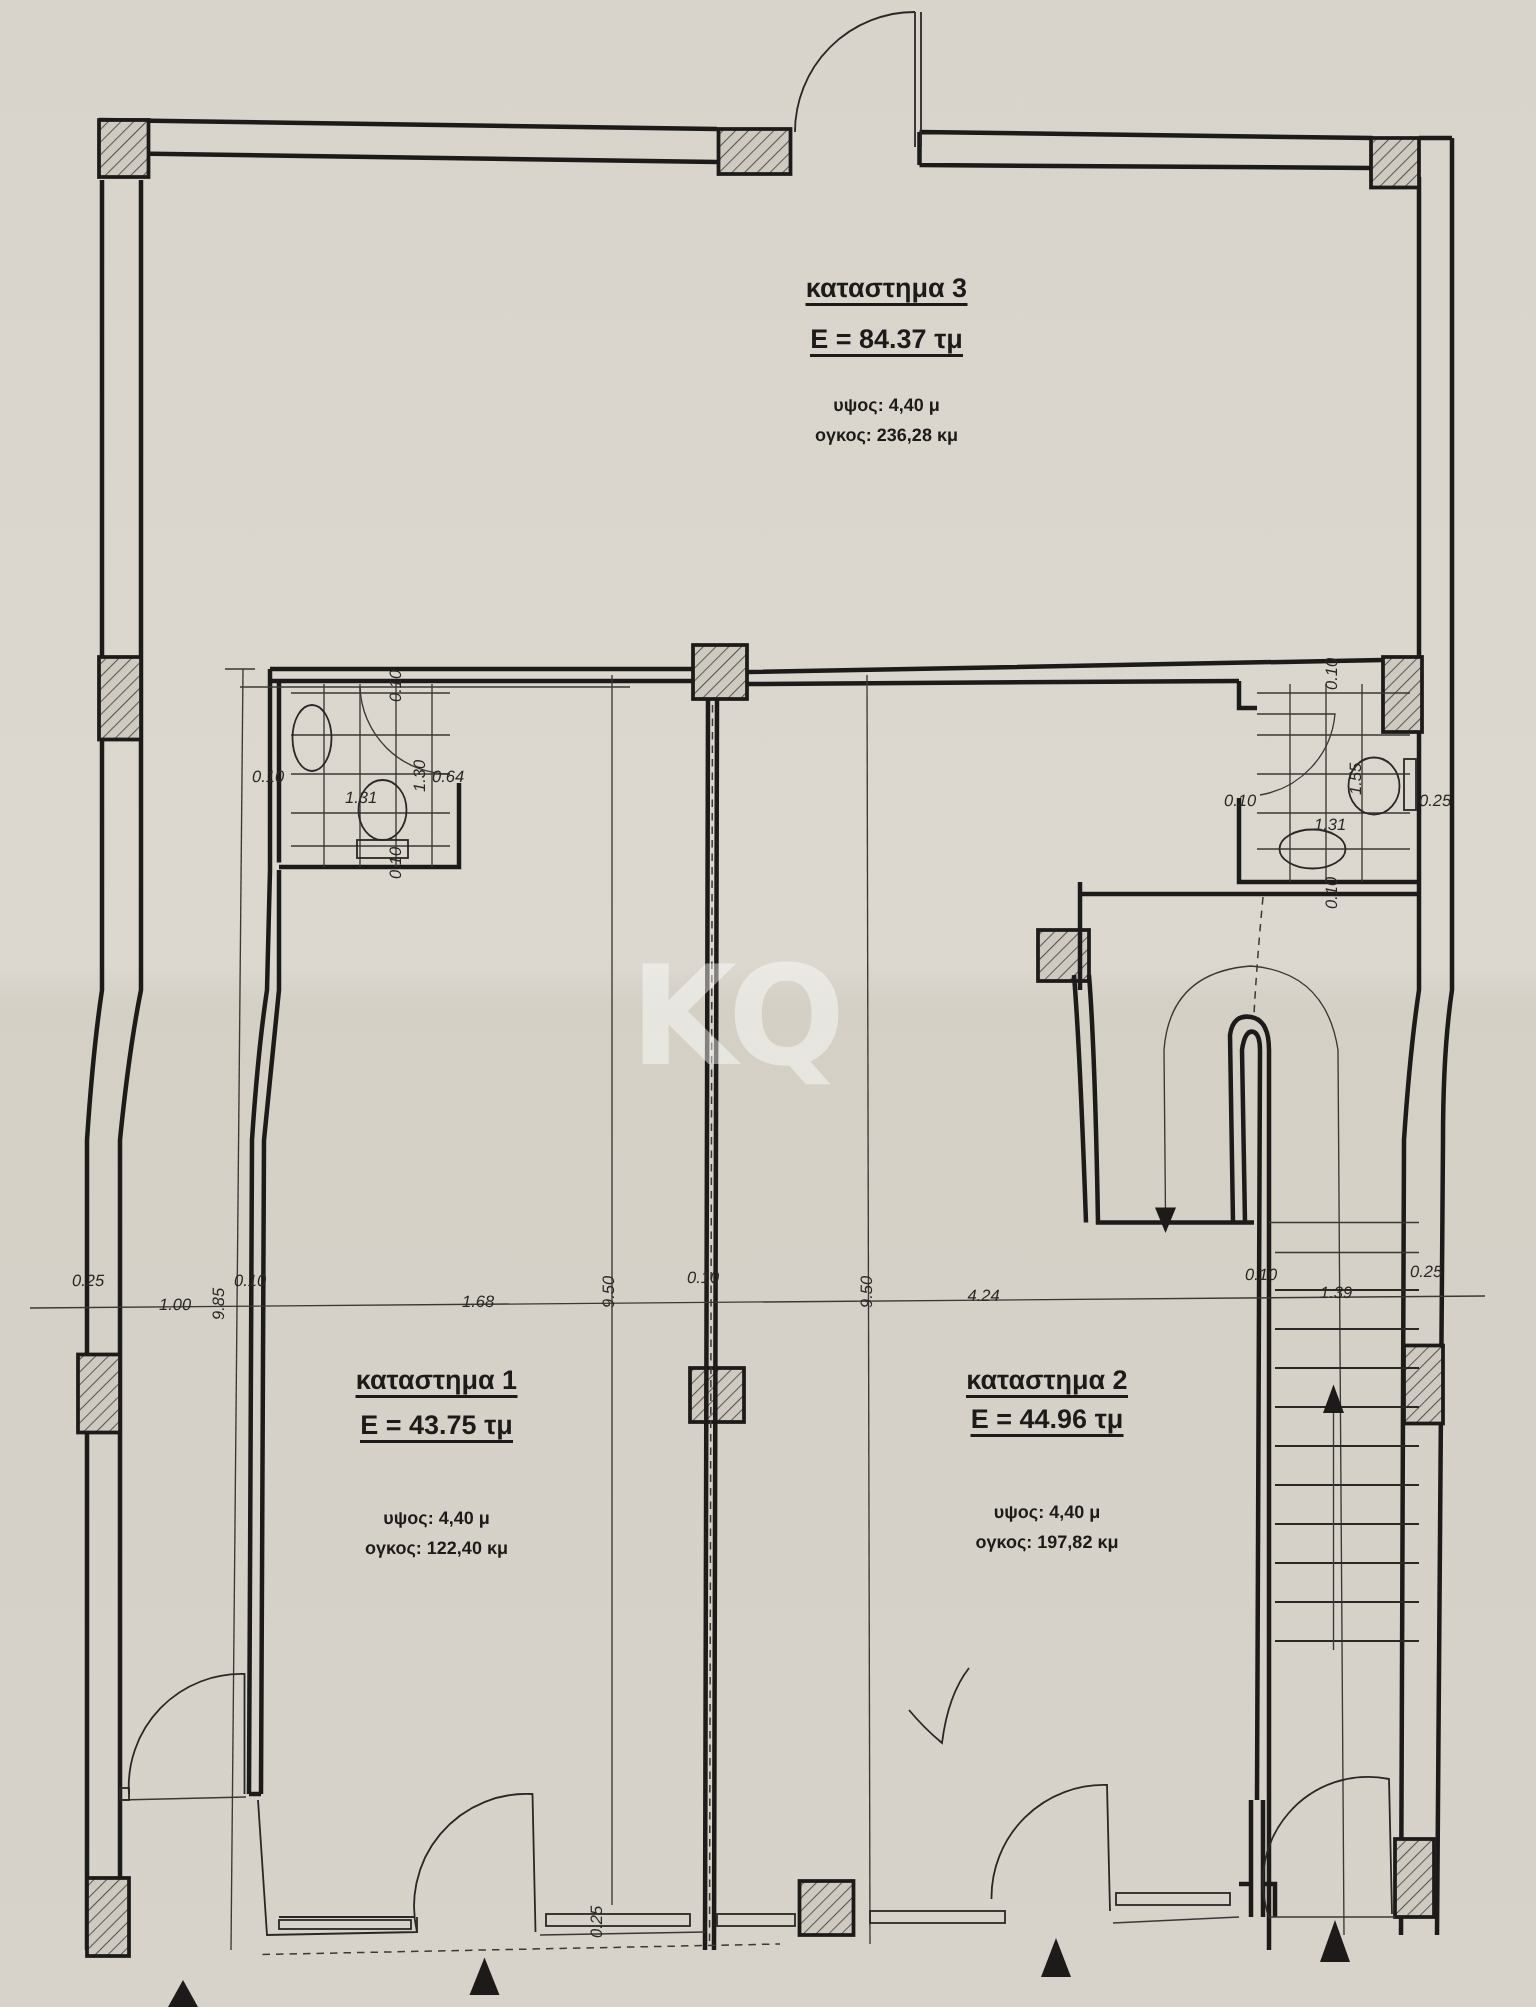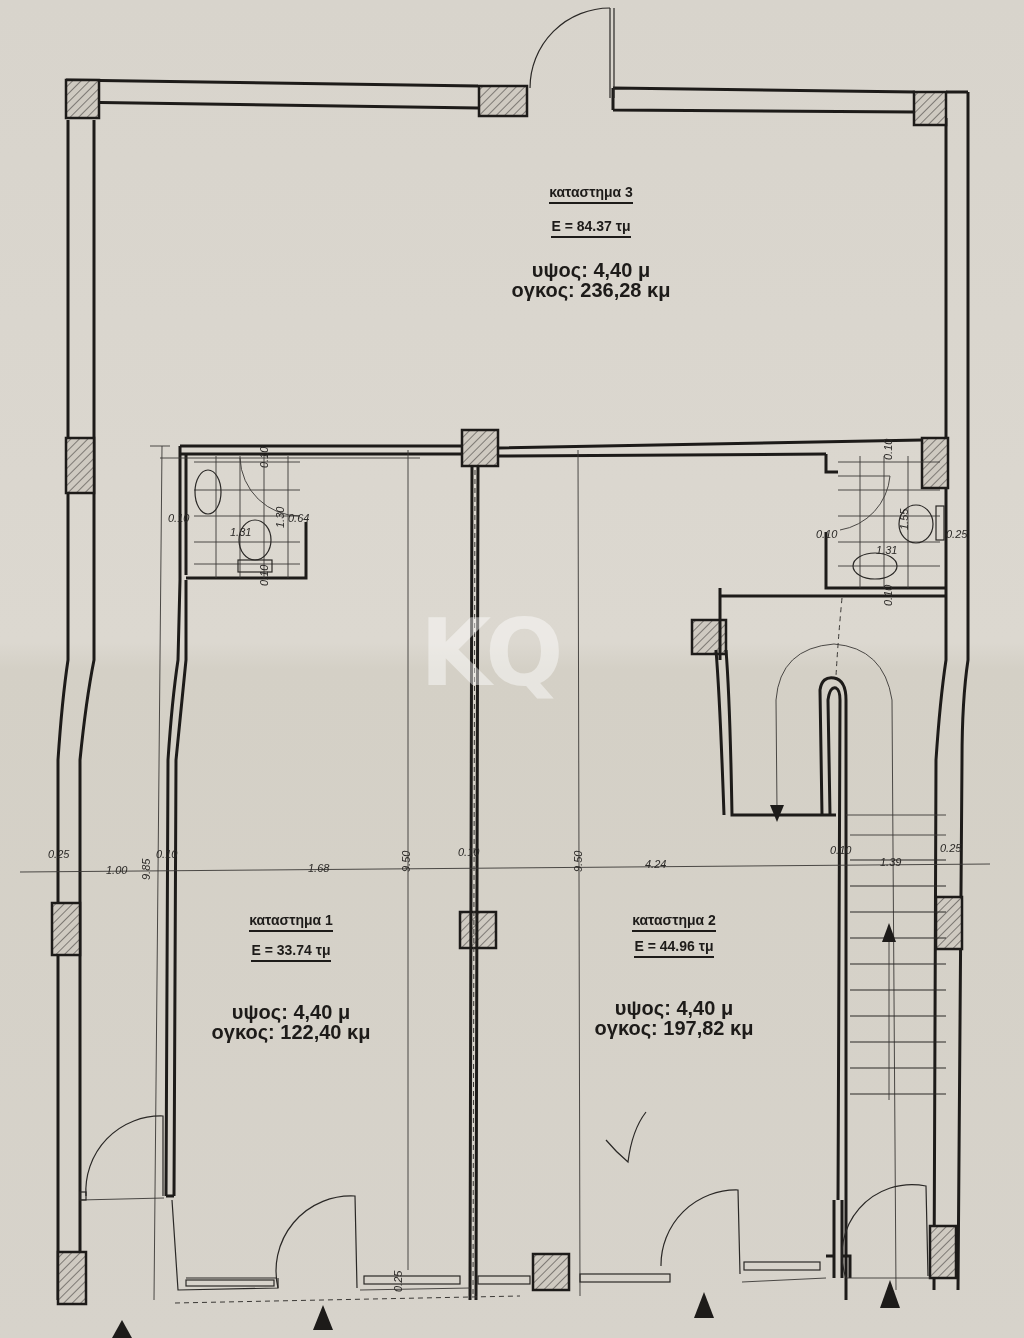--- a/index.html
+++ b/index.html
@@ -17,26 +17,26 @@
     .thin { fill: none; stroke: #2a2826; stroke-width: 1.2; }
     .hair { fill: none; stroke: #3a3835; stroke-width: 0.9; }
     .dash { fill: none; stroke: #3a3835; stroke-width: 1; stroke-dasharray: 5 4; }
     .col { fill: url(#hatch); stroke: #1d1b19; stroke-width: 2.5; }
     .arrow { fill: #1d1b19; }
     .room-title {
       position: absolute; text-align: center; color: #1d1b19;
       font-family: "Liberation Sans", sans-serif; font-weight: bold;
     }
     .room-title .name, .room-title .area {
-      display: inline-block; font-size: 14px; border-bottom: 2px solid #1d1b19; line-height: 20px;
-    }
-    .room-title .line { font-size: 20px; line-height: 20px; }
+      display: inline-block; font-size: 18px; border-bottom: 2px solid #1d1b19; line-height: 20px;
+    }
+    .room-title .line { font-size: 12px; line-height: 20px; }
     .room-title .gap { height: 22px; }
     .watermark {
-      position: absolute; left: 420px; top: 600px; font-family: "DejaVu Sans", sans-serif;
+      position: absolute; left: 420px; top: 624px; font-family: "DejaVu Sans", sans-serif;
       font-size: 92px; font-weight: bold; color: rgba(255,255,255,0.45); letter-spacing: -6px;
     }
     .dimlabel { position: absolute; font-size: 11px; font-style: italic; color: #2a2826; }
     .vert { transform: rotate(-90deg); transform-origin: left top; }
   </style>
 </head>
 <body>
 
 <div id="sheet">
 
@@ -181,27 +181,27 @@
   <div class="room-title" style="left:480px; top:182px; width:222px;">
     <div><span class="name">καταστημα 3</span></div>
     <div style="margin-top:12px;"><span class="area">E = 84.37 τμ</span></div>
     <div class="gap"></div>
     <div class="line">υψος: 4,40 μ</div>
     <div class="line">ογκος: 236,28 κμ</div>
   </div>
 
   <div class="room-title" style="left:180px; top:910px; width:222px;">
     <div><span class="name">καταστημα 1</span></div>
-    <div style="margin-top:8px;"><span class="area">E = 33.74 τμ</span></div>
+    <div style="margin-top:8px;"><span class="area">E = 43.75 τμ</span></div>
     <div class="gap" style="height:40px;"></div>
     <div class="line">υψος: 4,40 μ</div>
     <div class="line">ογκος: 122,40 κμ</div>
   </div>
 
-  <div class="room-title" style="left:574px; top:910px; width:200px;">
+  <div class="room-title" style="left:598px; top:910px; width:200px;">
     <div><span class="name">καταστημα 2</span></div>
     <div style="margin-top:4px;"><span class="area">E = 44.96 τμ</span></div>
     <div class="gap" style="height:40px;"></div>
     <div class="line">υψος: 4,40 μ</div>
     <div class="line">ογκος: 197,82 κμ</div>
   </div>
 
   <span class="dimlabel" style="left:48px; top:848px;">0.25</span>
   <span class="dimlabel" style="left:106px; top:864px;">1.00</span>
   <span class="dimlabel" style="left:156px; top:848px;">0.10</span>

